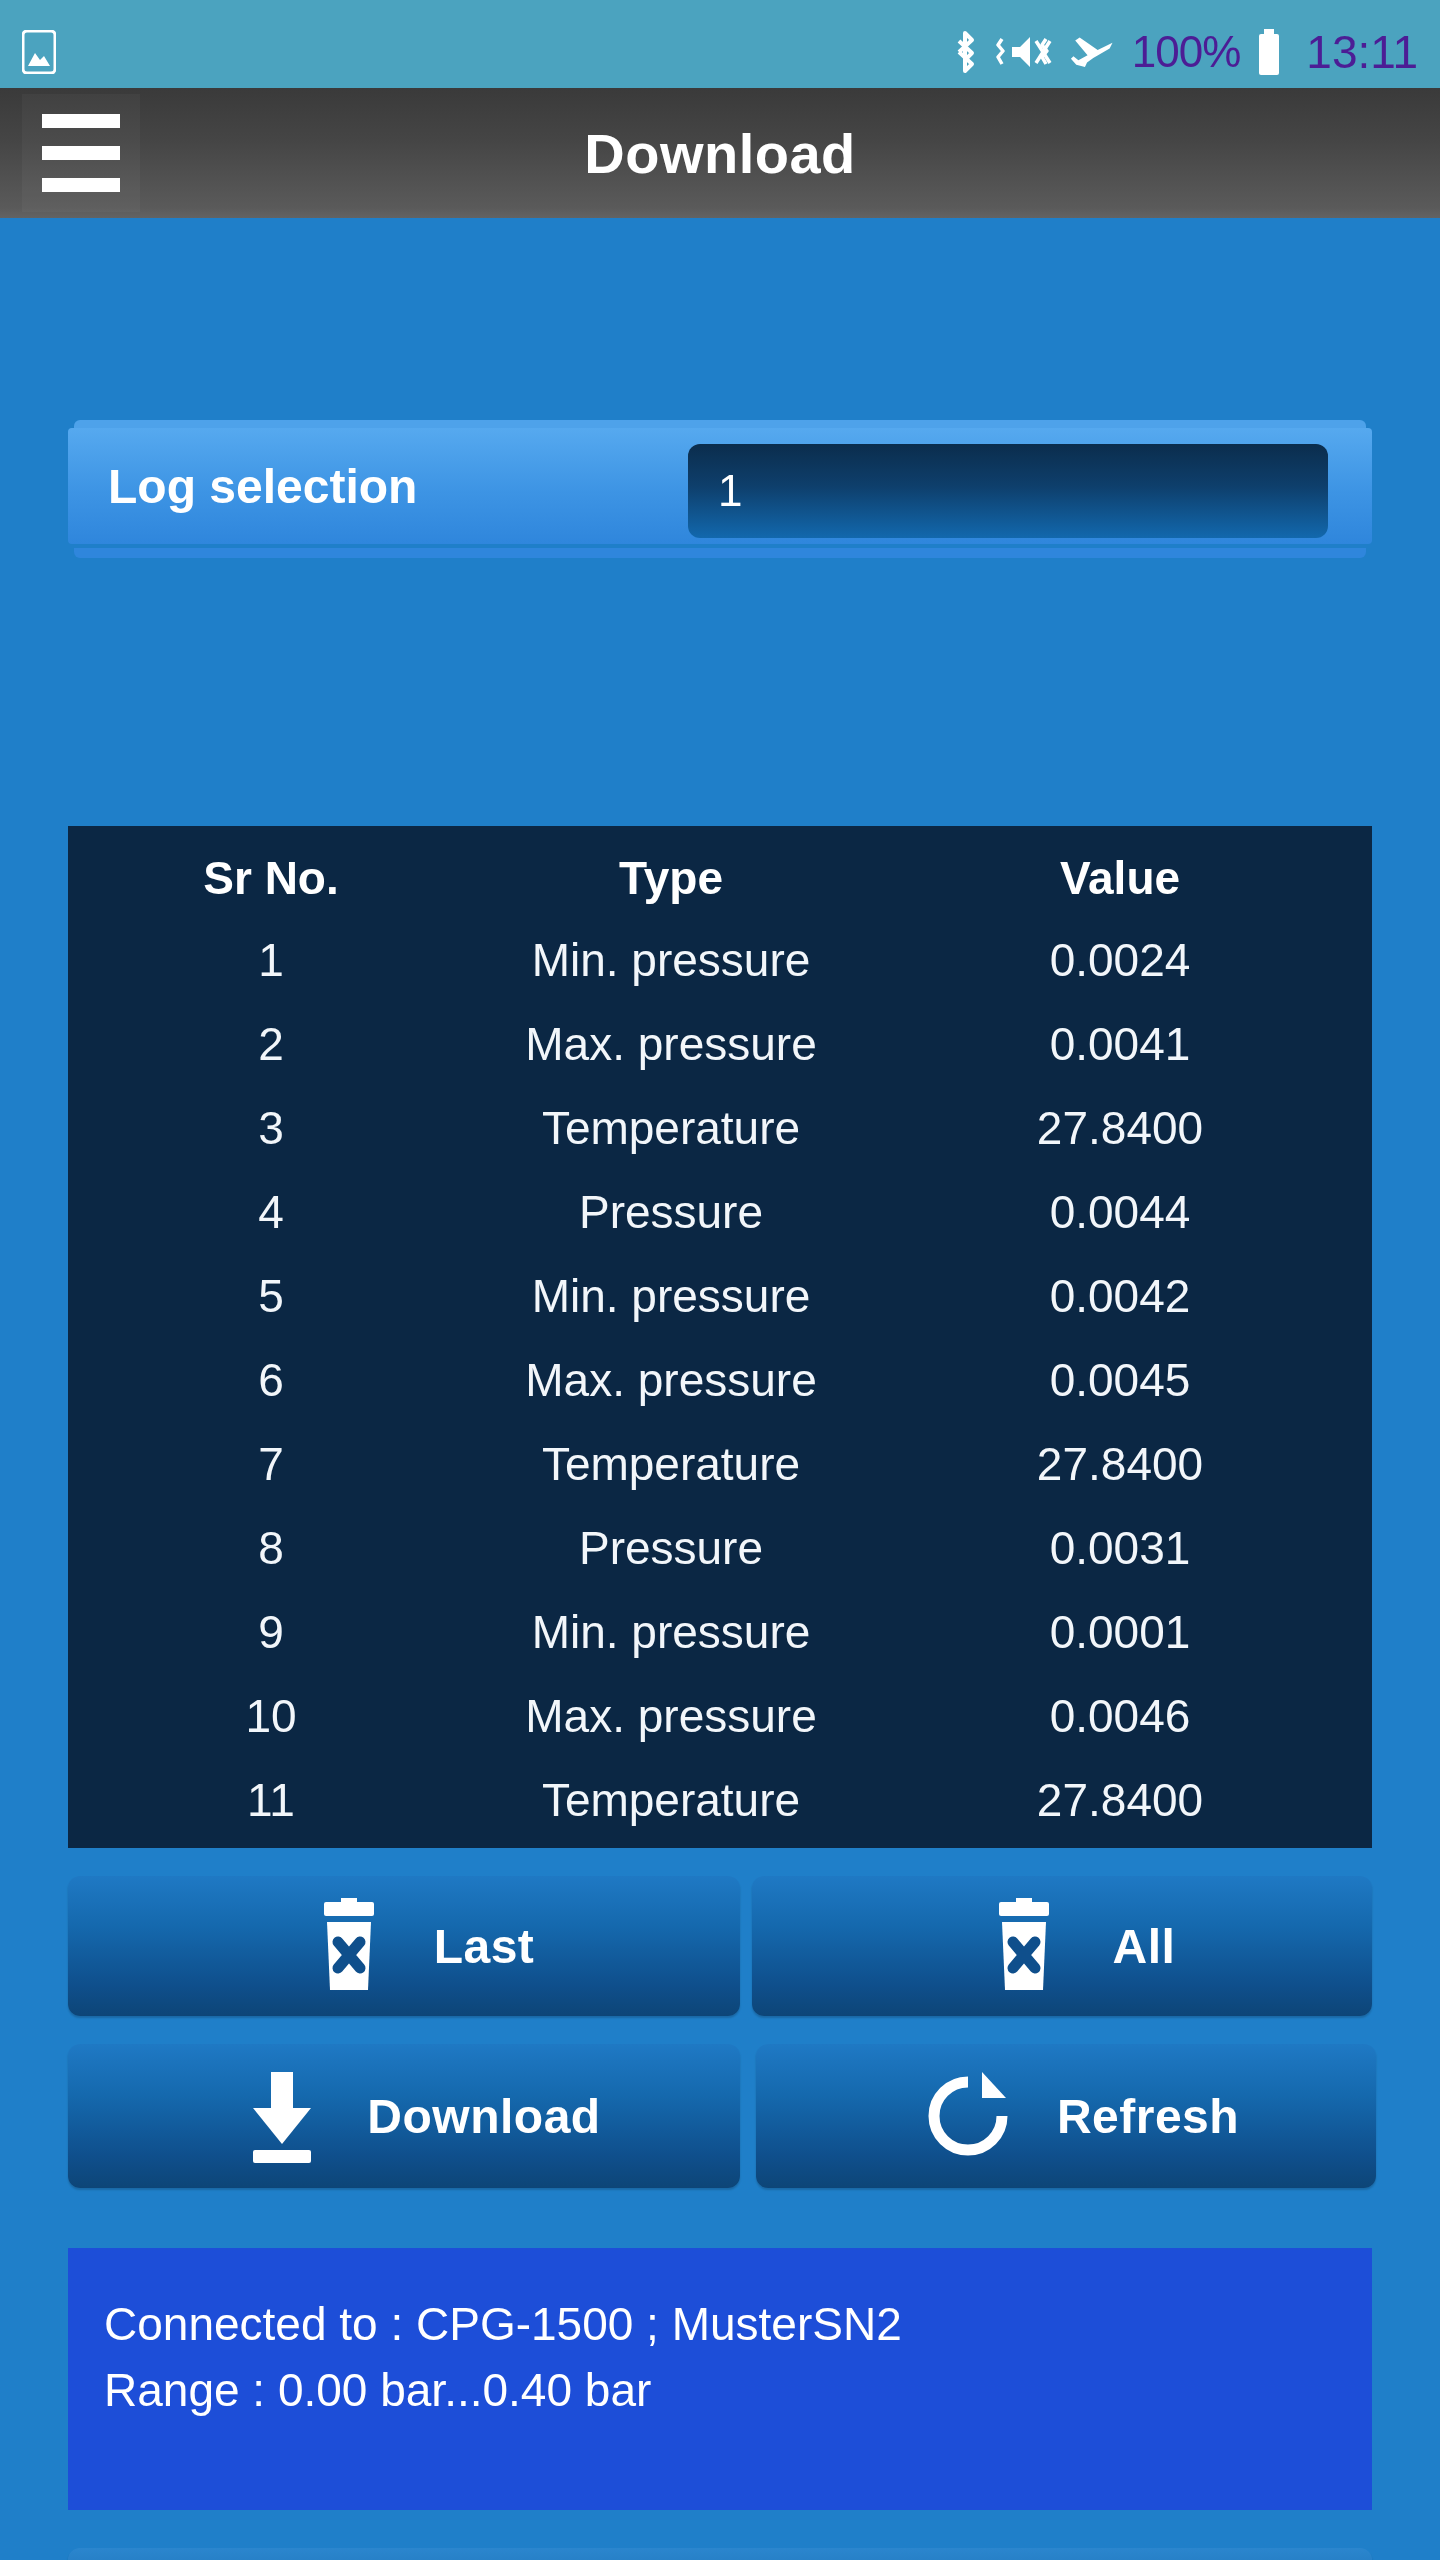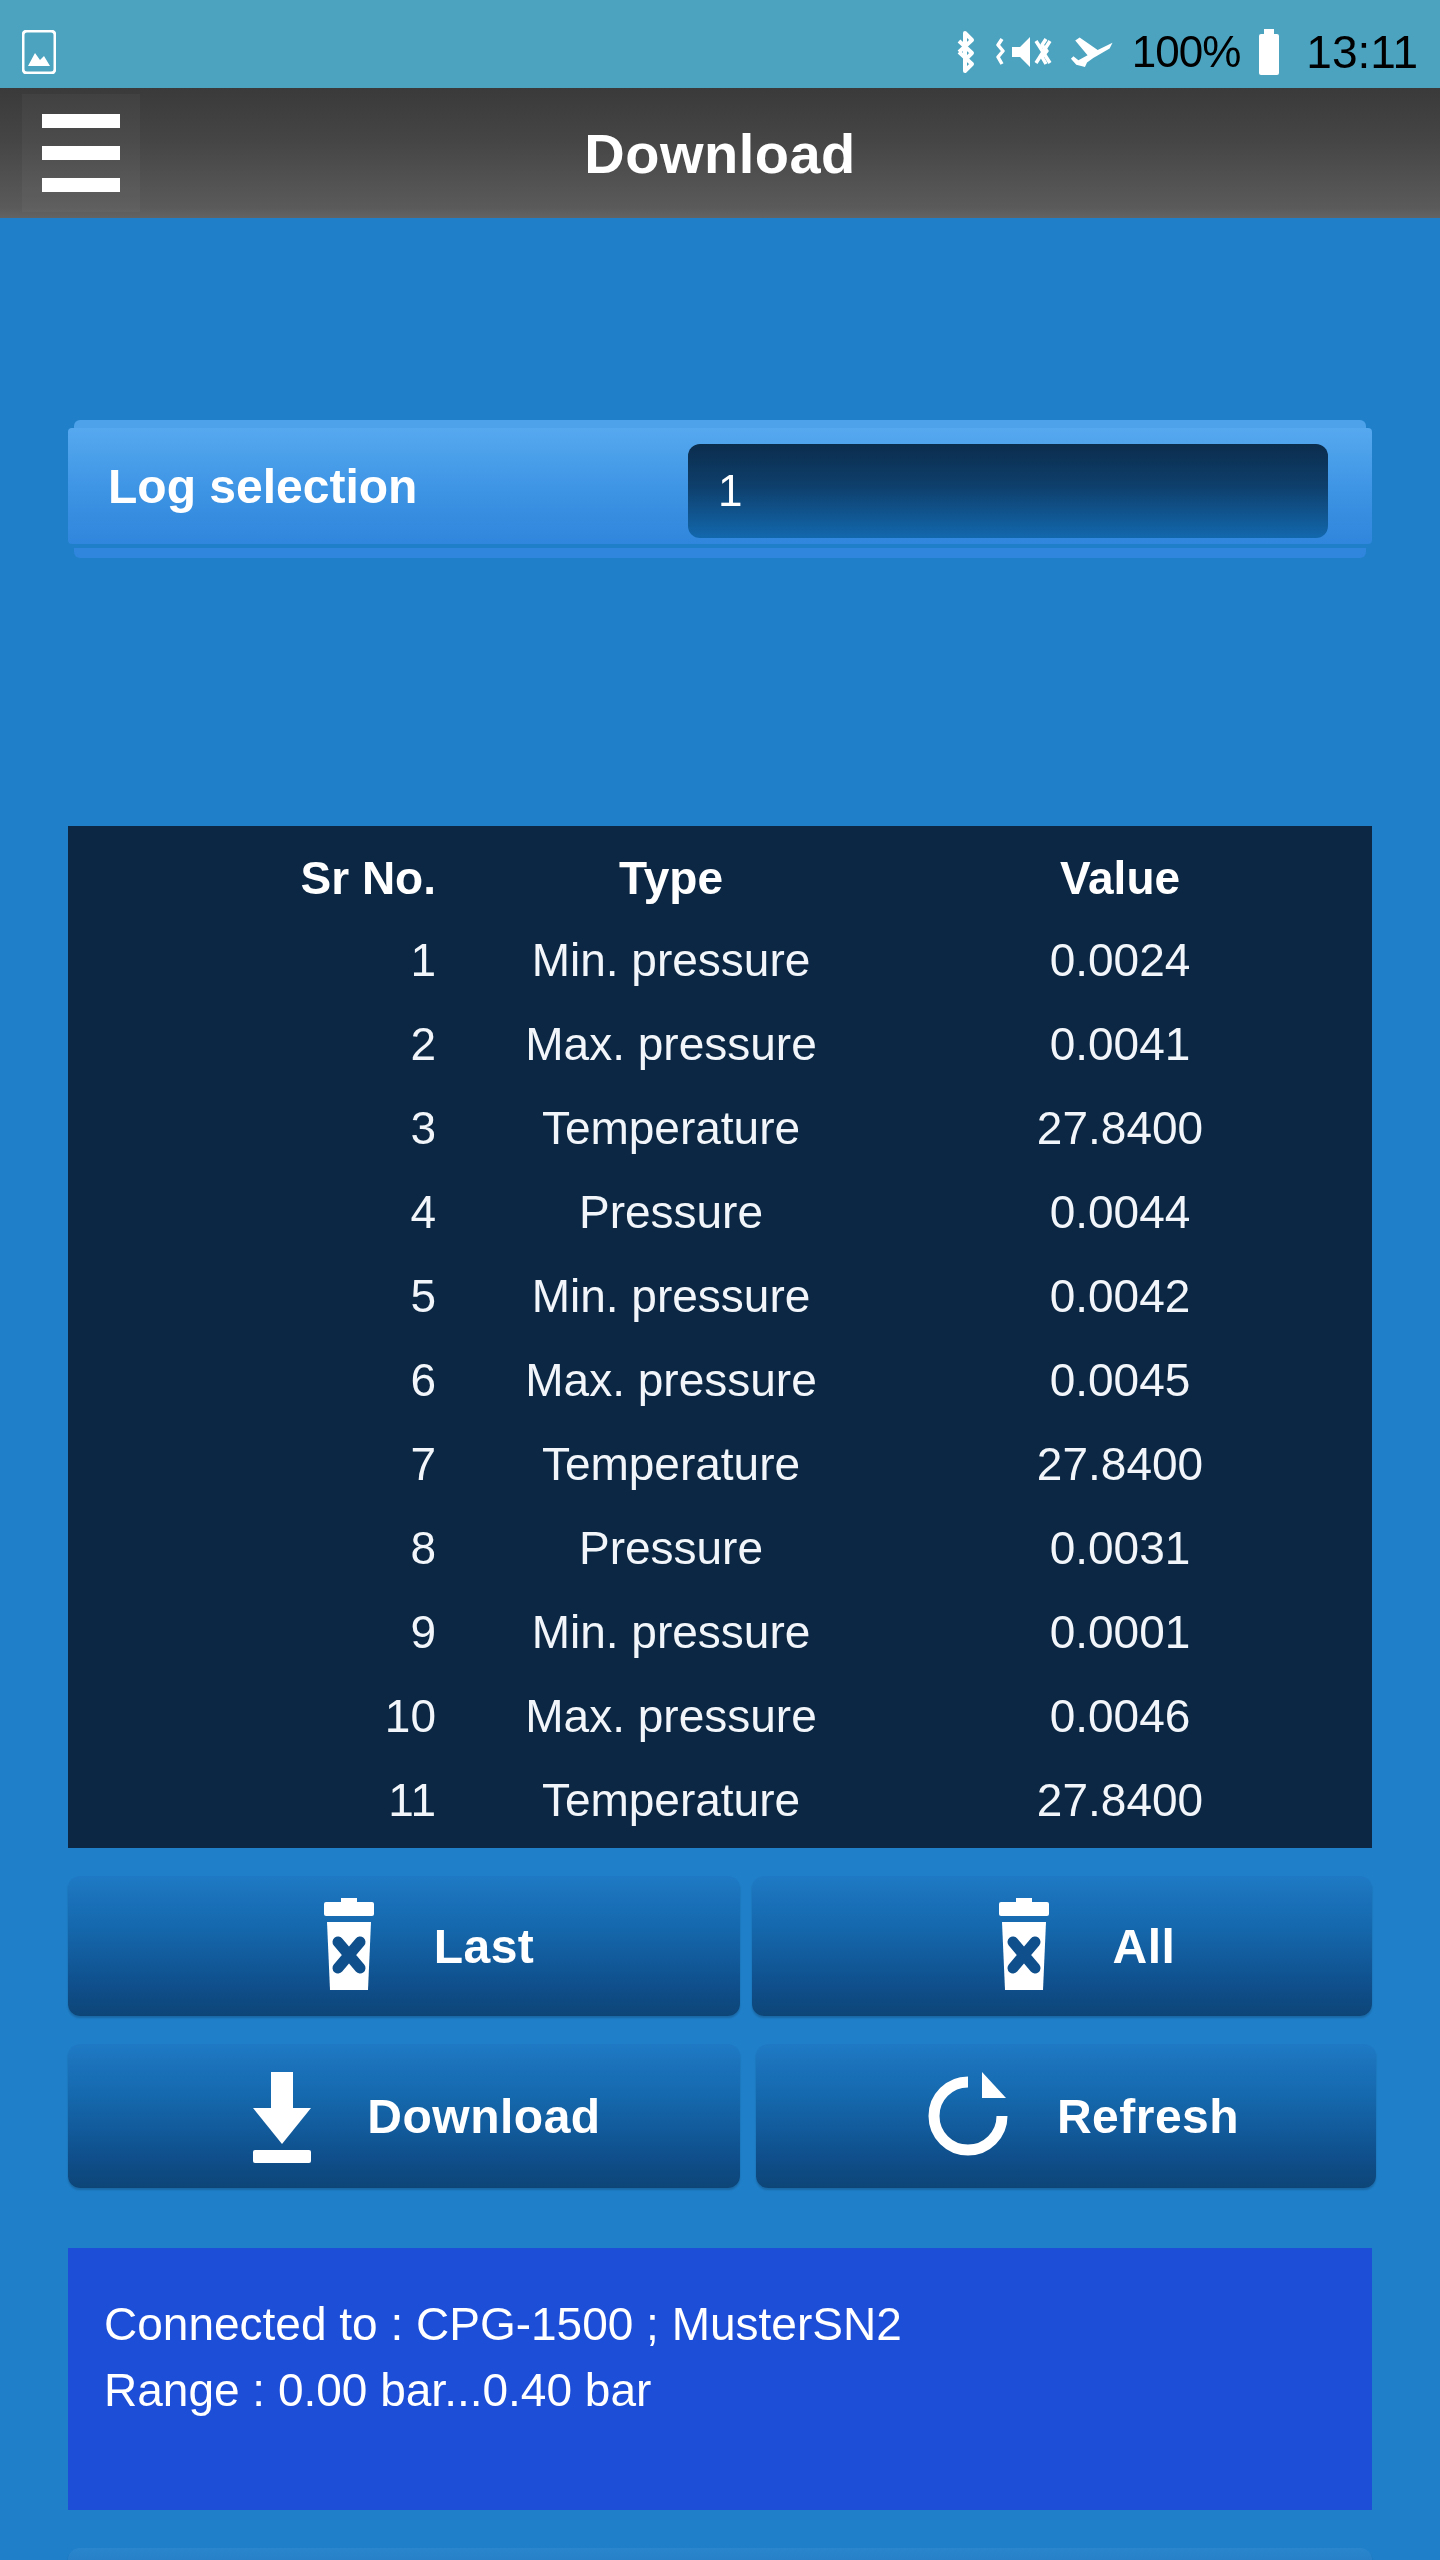--- a/index.html
+++ b/index.html
@@ -9,21 +9,21 @@
     font-family:"Liberation Sans", sans-serif;
     overflow:hidden;
   }
 
   
   .statusbar{
     height:88px; width:100%;
     background:#4ba3bf;
     display:flex; align-items:center;
     padding:16px 22px 0 22px;
-    color:#000000;
+    color:#4c1d95;
   }
   .sb-left{ display:flex; align-items:center; gap:14px; }
   .sb-spacer{ flex:1; }
   .sb-right{ display:flex; align-items:center; gap:16px; }
   .sb-icon{ display:flex; align-items:center; justify-content:center; }
   .sb-pct{ font-size:44px; font-weight:400; letter-spacing:-1px; line-height:1; }
   .sb-time{ font-size:46px; font-weight:400; letter-spacing:0px; line-height:1; margin-left:8px;}
 
   
   .titlebar{
@@ -79,21 +79,21 @@
   }
 
   
   .table{
     position:absolute; left:68px; top:608px; width:1304px; height:1022px;
     background:#0b2744;
     padding:12px 38px 0 38px;
   }
   .trow{ display:flex; height:84px; align-items:center; }
   .trow.head{ height:80px; }
-  .c-sr{ width:330px; text-align:right; }
+  .c-sr{ width:330px; text-align:center; }
   .c-type{ width:470px; text-align:center; }
   .c-val{ flex:1; text-align:center; }
   .trow.head .c-sr,.trow.head .c-type,.trow.head .c-val{
     font-size:46px; font-weight:bold; color:#ffffff;
   }
   .trow .c-sr,.trow .c-type,.trow .c-val{
     font-size:46px; font-weight:400; color:#f2f6fa;
   }
 
   

